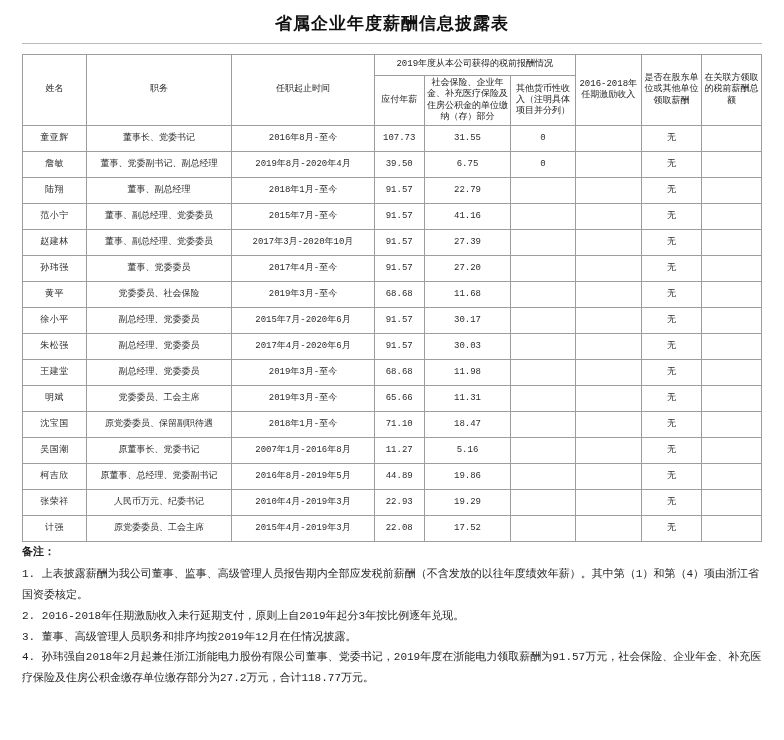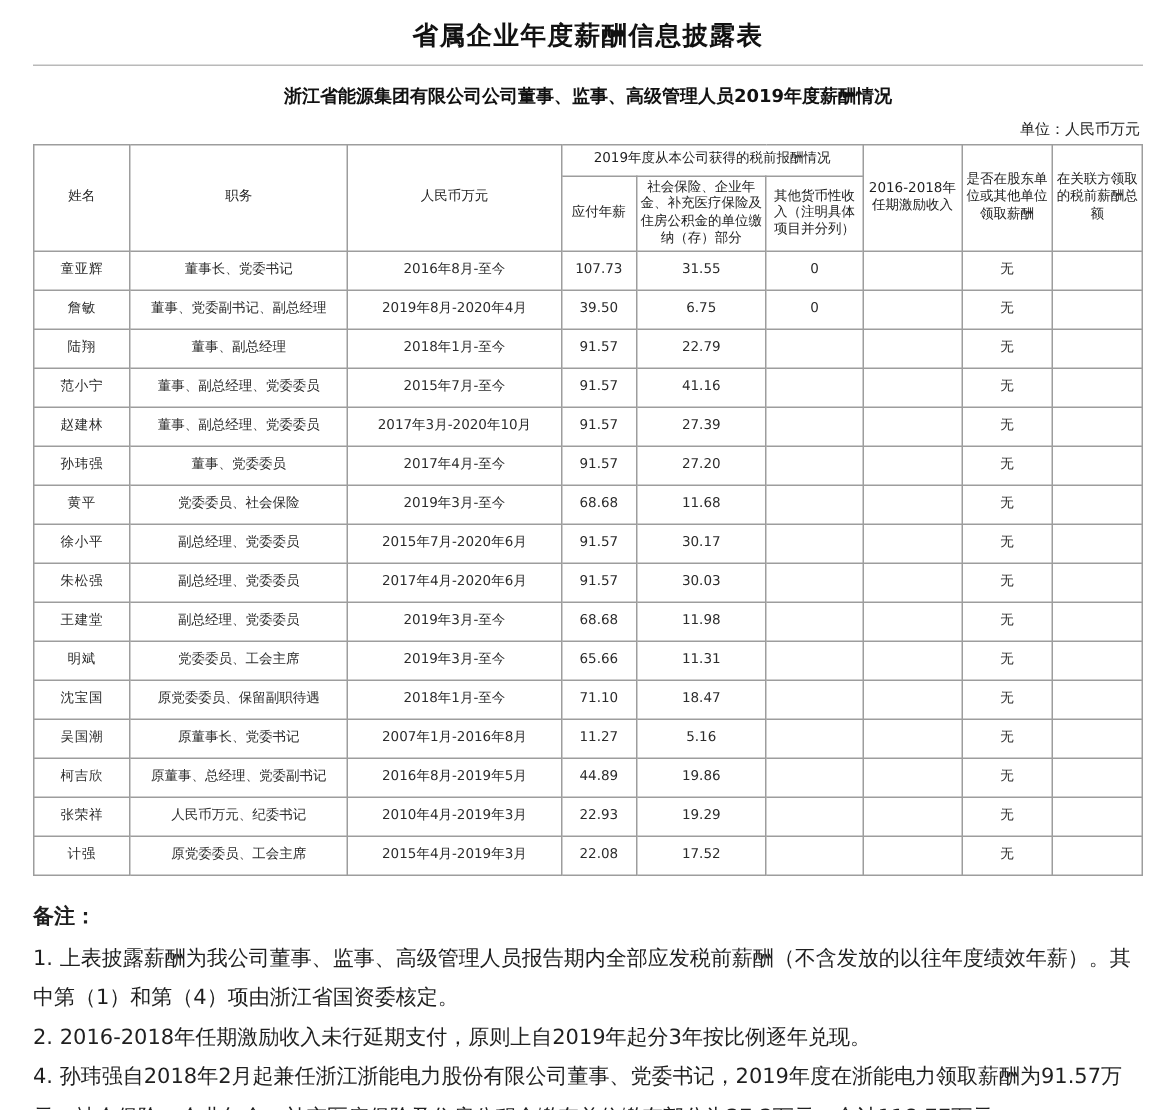--- a/index.html
+++ b/index.html
@@ -13,20 +13,21 @@
     font-family: "DejaVu Sans", "Liberation Sans", sans-serif;
     color: #1a1a1a;
     overflow: hidden;
   }
   .page {
     width: 784px;
     height: 572px;
     position: relative;
     box-sizing: border-box;
     padding: 8px 22px 0 22px;
+    font-family: Liberation Mono, monospace;
   }
   .doc-title {
     text-align: center;
     font-size: 17px;
     font-weight: bold;
     letter-spacing: 1px;
     color: #111;
     padding: 4px 0 8px 0;
   }
   .title-rule {
@@ -65,62 +66,59 @@
   table.main th {
     color: #1d1d1d;
   }
   .h-tall { height: 54px; margin-top: 30px; }
   .h-band { height: 16px; margin-top: 35px; }
   td.row-cell { height: 21px; }
   td.name { letter-spacing: 0.5px; }
   td.post { font-size: 8.5px; }
   td.num { font-size: 9px; }
   .notes {
-    margin-top: 14px;
-    font-size: 14px;
+    font-size: 11px;
     color: #1f1f1f;
     line-height: 1.9;
   }
   .notes .notes-head {
     font-weight: bold;
     margin-bottom: 1px;
   }
   .notes p {
     margin: 0;
     padding: 0;
   }
 </style>
 </head>
 <body>
 
 <div class="page">
 
   <div class="doc-title">省属企业年度薪酬信息披露表</div>
   <div class="title-rule"></div>
 
-  <div class="sub-title">浙江省能源集团有限公司公司董事、监事、高级管理人员2019年度薪酬情况</div>
-  <div class="unit-line">单位：人民币万元</div>
 
   <table class="main">
     <colgroup>
       <col style="width:62px">
       <col style="width:140px">
       <col style="width:138px">
       <col style="width:48px">
       <col style="width:84px">
       <col style="width:62px">
       <col style="width:64px">
       <col style="width:58px">
       <col style="width:58px">
     </colgroup>
     <thead>
       <tr>
         <th rowspan="2" class="h-tall">姓名</th>
         <th rowspan="2">职务</th>
-        <th rowspan="2">人民币万元</th>
+        <th rowspan="2">任职起止时间</th>
         <th colspan="3" class="h-band">2019年度从本公司获得的税前报酬情况</th>
         <th rowspan="2">2016-2018年任期激励收入</th>
         <th rowspan="2">是否在股东单位或其他单位领取薪酬</th>
         <th rowspan="2">在关联方领取的税前薪酬总额</th>
       </tr>
       <tr>
         <th>应付年薪</th>
         <th>社会保险、企业年金、补充医疗保险及住房公积金的单位缴纳（存）部分</th>
         <th>其他货币性收入（注明具体项目并分列）</th>
       </tr>
@@ -303,17 +301,18 @@
           <td class="row-cell"></td>
         </tr>
       </tbody>
   </table>
 
   <div class="notes">
     <div class="notes-head">备注：</div>
     <div>
         <p>1. 上表披露薪酬为我公司董事、监事、高级管理人员报告期内全部应发税前薪酬（不含发放的以往年度绩效年薪）。其中第（1）和第（4）项由浙江省国资委核定。</p>
         <p>2. 2016-2018年任期激励收入未行延期支付，原则上自2019年起分3年按比例逐年兑现。</p>
+        <p>3. 董事、高级管理人员职务和排序均按2019年12月在任情况披露。</p>
         <p>4. 孙玮强自2018年2月起兼任浙江浙能电力股份有限公司董事、党委书记，2019年度在浙能电力领取薪酬为91.57万元，社会保险、企业年金、补充医疗保险及住房公积金缴存单位缴存部分为27.2万元，合计118.77万元。</p>
       </div>
   </div>
 
 </div>
 
 </body></html>

